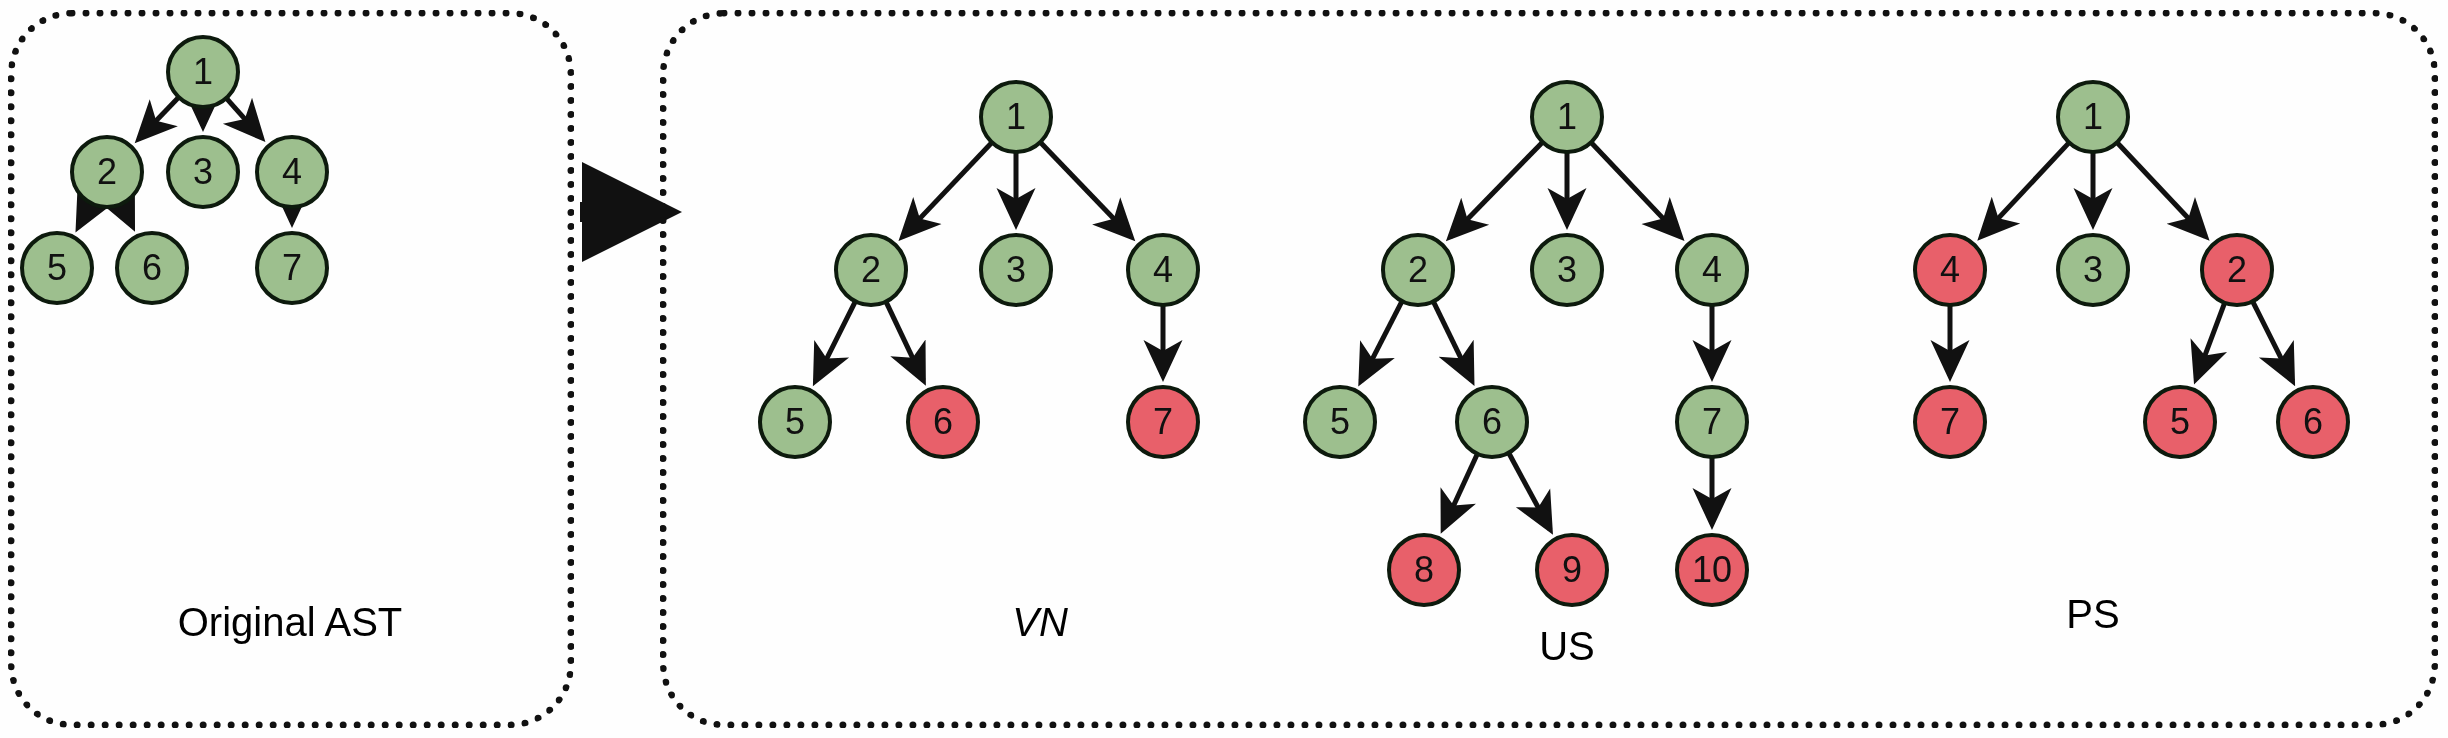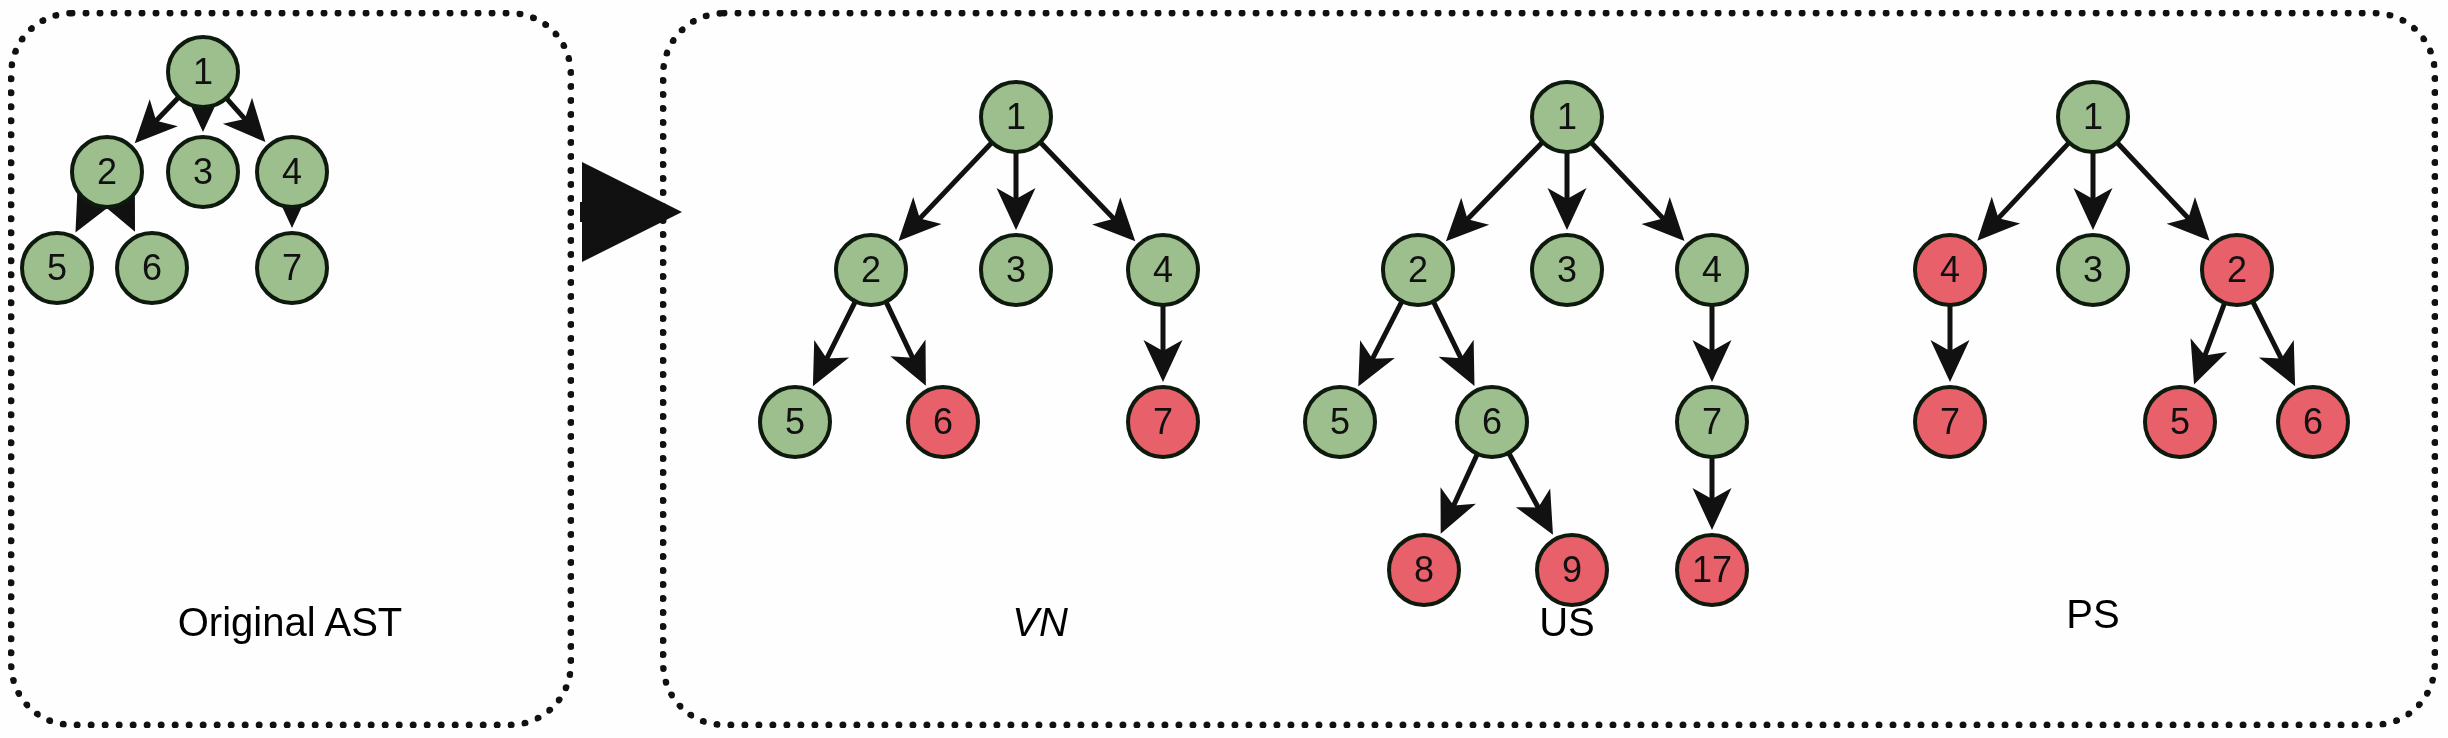--- a/index.html
+++ b/index.html
@@ -123,21 +123,21 @@
       <div class="node green" style="left: 1675px; top: 385px;">
         <span>7</span>
       </div>
       <div class="node red" style="left: 1387px; top: 533px;">
         <span>8</span>
       </div>
       <div class="node red" style="left: 1535px; top: 533px;">
         <span>9</span>
       </div>
       <div class="node red" style="left: 1675px; top: 533px;">
-        <span>17</span>
+        <span>10</span>
       </div>
       <div class="node green" style="left: 2056px; top: 80px;">
         <span>1</span>
       </div>
       <div class="node red" style="left: 1913px; top: 233px;">
         <span>4</span>
       </div>
       <div class="node green" style="left: 2056px; top: 233px;">
         <span>3</span>
       </div>
@@ -152,16 +152,16 @@
       </div>
       <div class="node red" style="left: 2276px; top: 385px;">
         <span>6</span>
       </div>
     </div>
   <div id="panel-layer">
       <div class="panel" style="left: 8px; top: 10px; width: 566px; height: 718px;"></div>
       <div class="panel-label" style="left: 290px; top: 600px;">Original AST</div>
       <div class="panel" style="left: 660px; top: 10px; width: 1778px; height: 718px;"></div>
       <div class="panel-label" style="left: 1040px; top: 600px; font-style: italic;">VN</div>
-      <div class="panel-label" style="left: 1567px; top: 600px;">US</div>
+      <div class="panel-label" style="left: 1567px; top: 624px;">US</div>
       <div class="panel-label" style="left: 2093px; top: 592px;">PS</div>
     </div>
 </div>
 
 </body></html>

